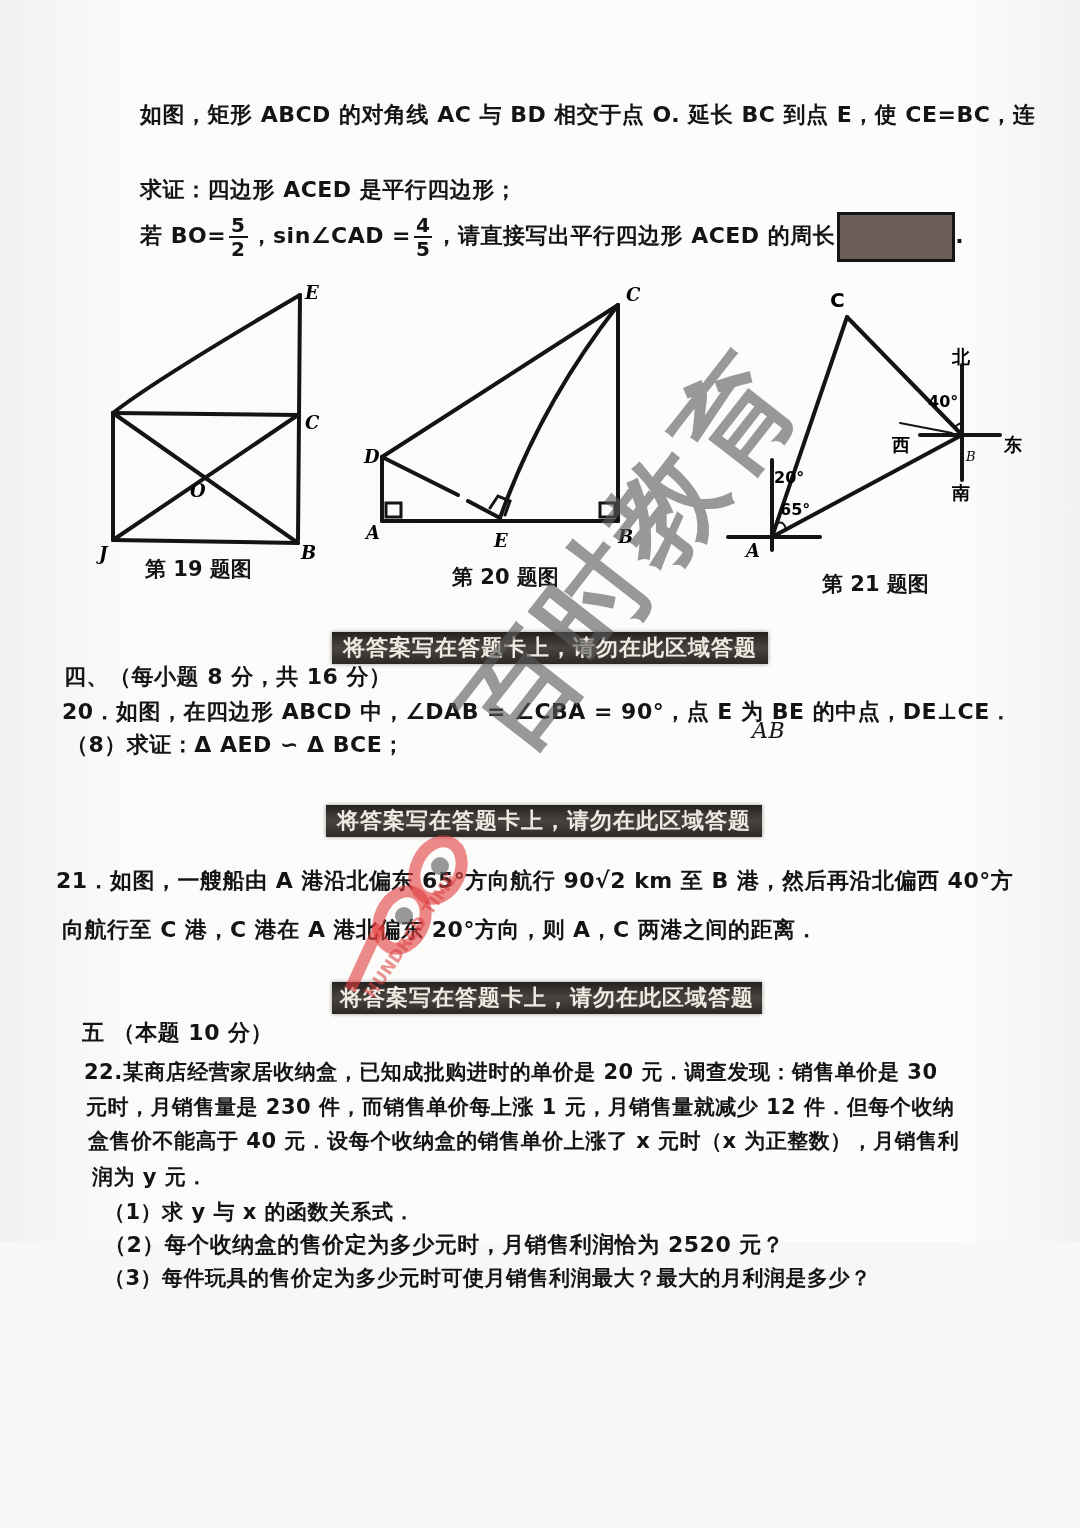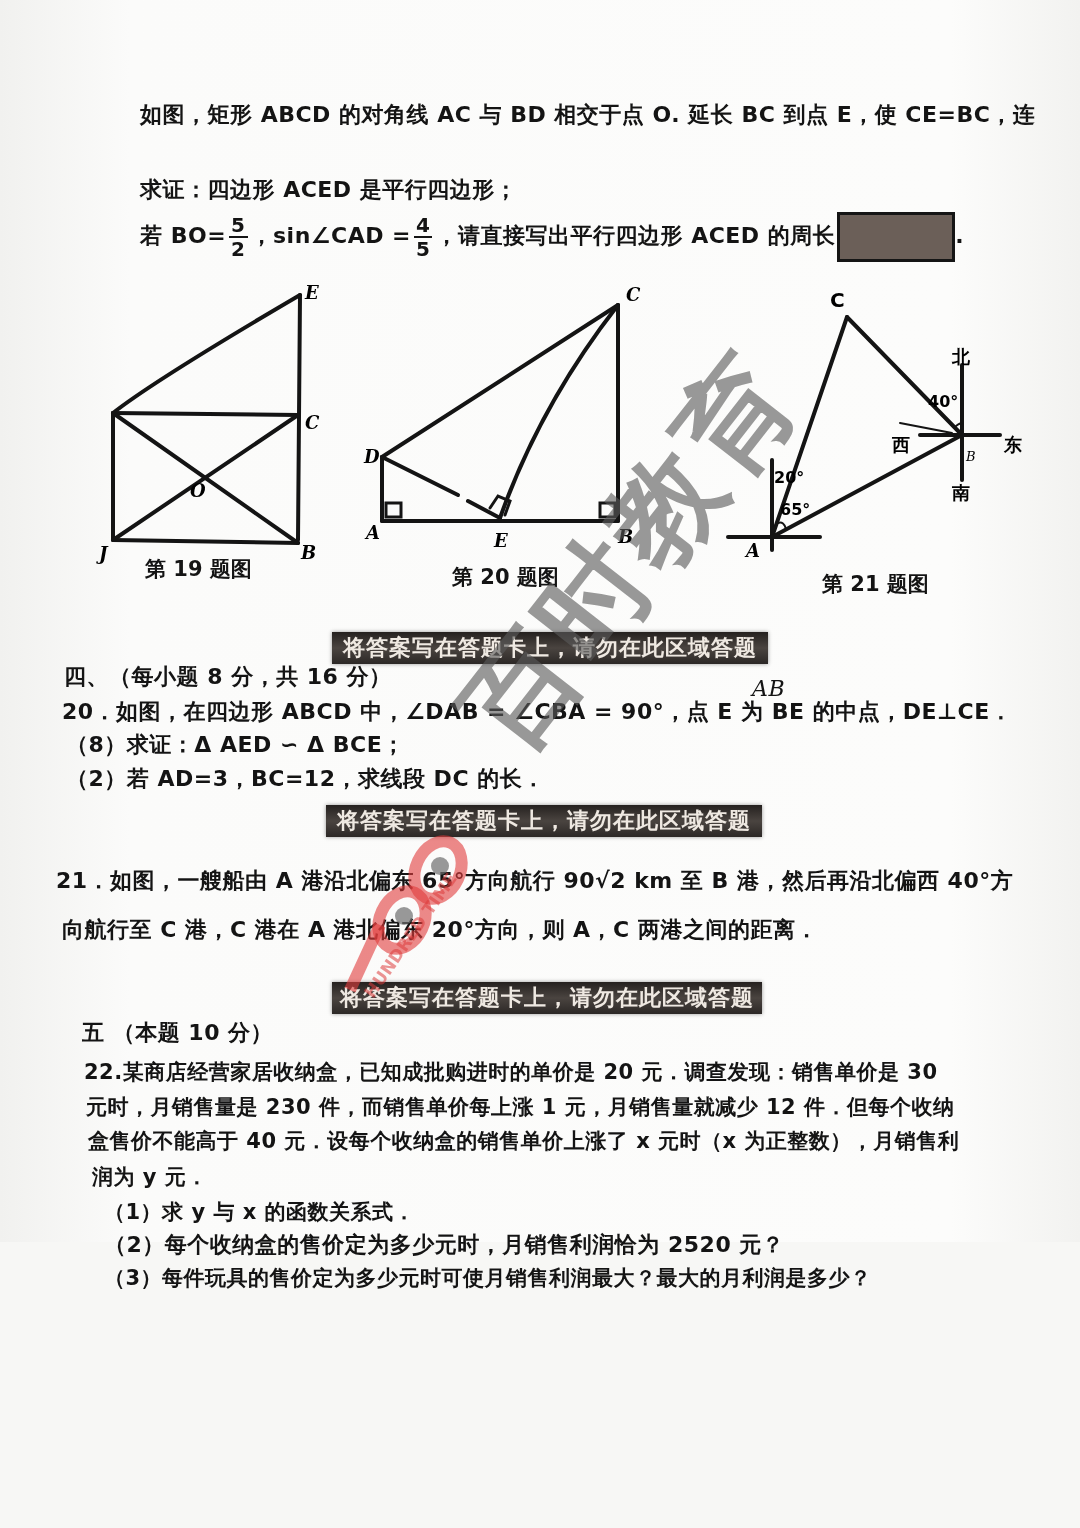--- a/index.html
+++ b/index.html
@@ -4,21 +4,21 @@
 <style>
   html, body { margin:0; padding:0; }
   body {
     width:1080px; height:1528px; position:relative; overflow:hidden;
     background:#f7f7f5;
     font-family:"DejaVu Sans", sans-serif;
     color:#141414;
   }
   .page { position:absolute; left:0; top:0; width:1080px; height:1242px; background:linear-gradient(90deg,#f1f1ef 0,#fbfbfa 12%,#fcfcfb 88%,#f2f2f0 100%); }
   .line { position:absolute; white-space:nowrap; font-weight:bold; font-size:22px; letter-spacing:0.5px; }
-  .ital { font-style:italic; font-family:"DejaVu Serif", serif; }
+  .ital { font-style:italic; font-family:"DejaVu Serif", serif;margin-top:42px; }
   .frac { display:inline-block; vertical-align:middle; text-align:center; font-size:20px; line-height:22px; margin:0 3px; }
   .frac .n { display:block; border-bottom:2px solid #141414; padding:0 2px; }
   .frac .d { display:block; }
   .blackbox { display:inline-block; width:112px; height:44px; background:#6b5f58; border:3px solid #151515; vertical-align:middle; margin-left:2px; }
   .banner {
     position:absolute; height:32px; background:#3a3633; color:#efe9e2;
     font-weight:bold; font-size:22px; line-height:32px; text-align:center;
     letter-spacing:1px; box-shadow:0 0 4px rgba(0,0,0,.4);
     background:linear-gradient(180deg,#25211f 0,#4a4440 50%,#2c2826 100%);
   }
@@ -106,21 +106,20 @@
     <text x="26" y="272" font-size="18" font-style="italic" font-weight="bold" font-family="DejaVu Serif, serif">A</text>
   </svg>
   <div class="figcap" style="left:822px;top:570px;text-align:right;">第 21 题图</div>
 
   <div class="banner" style="left:332px;top:632px;width:436px;">将答案写在答题卡上，请勿在此区域答题</div>
 
   <div class="line" style="left:64px;top:662px;">四、（每小题 8 分，共 16 分）</div>
   <div class="line" style="left:62px;top:697px;">20．如图，在四边形 ABCD 中，∠DAB = ∠CBA = 90°，点 E 为 BE 的中点，DE⊥CE．</div>
   <div class="line ital" style="left:752px;top:676px;font-size:22px;font-weight:normal;">AB</div>
   <div class="line" style="left:66px;top:730px;">（8）求证：Δ AED ∽ Δ BCE；</div>
-  <div class="line" style="left:66px;top:764px;">（2）若 AD=3，BC=12，求线段 DC 的长．</div>
 
   <div class="banner" style="left:326px;top:805px;width:436px;">将答案写在答题卡上，请勿在此区域答题</div>
 
   <div class="line" style="left:56px;top:860px;margin-top:6px;">21．如图，一艘船由 A 港沿北偏东 65°方向航行 90√2 km 至 B 港，然后再沿北偏西 40°方</div>
   <div class="line" style="left:62px;top:915px;">向航行至 C 港，C 港在 A 港北偏东 20°方向，则 A，C 两港之间的距离．</div>
 
   <div class="banner" style="left:332px;top:982px;width:430px;">将答案写在答题卡上，请勿在此区域答题</div>
 
   <div class="line" style="left:82px;top:1018px;">五 （本题 10 分）</div>
   <div class="line" style="left:84px;top:1058px;font-size:21px;">22.某商店经营家居收纳盒，已知成批购进时的单价是 20 元．调查发现：销售单价是 30</div>

